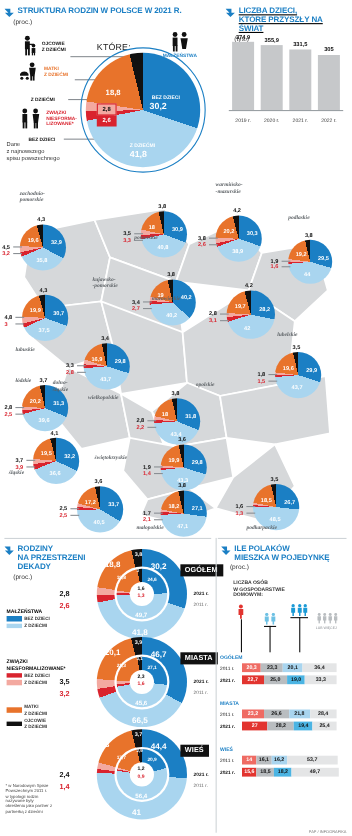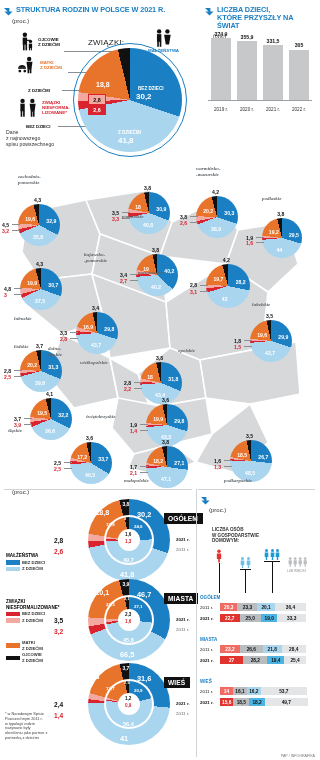--- a/index.html
+++ b/index.html
@@ -38,21 +38,21 @@
   .side-lbl.blue { color:#1b7fc4; }
   .leader { position:absolute; background:#8a8f94; height:0.5px; }
 
   .note {
     position:absolute; left:6px; top:129px;
     font-size:5.2px; color:#333; line-height:6.2px;
   }
 
   
   #p2 { left:200px; top:0; width:119px; height:155px; }
-  #p2 .hdr { padding:6px 20px 0 5px; }
+  #p2 .hdr { padding:6px 20px 0 5px;text-decoration:underline; }
   #p2 .sub { margin-left:13px; }
   .bars { position:absolute; left:8px; top:34px; width:104px; height:80px; }
   .bar-col { position:absolute; bottom:14px; width:20px; background:#c6c8ca; }
   .bar-val {
     position:absolute; font-size:5.2px; font-weight:bold; color:#111;
     text-align:center; width:26px;
   }
   .bar-yr {
     position:absolute; bottom:2px; font-size:4.6px; color:#333;
     text-align:center; width:26px;
@@ -121,21 +121,21 @@
 
 <div class="panel" id="p1">
   <div class="hdr">
     <svg class="hdr-arrow" viewBox="0 0 10 10">
       <path d="M0 1 L6 1 L6 5 L9.5 5 L5 9.5 L0.5 5 L4 5 Z" fill="#1b7fc4"></path>
     </svg>
     <div class="hdr-title">STRUKTURA RODZIN W POLSCE W 2021 R.</div>
   </div>
   <div class="sub">(proc.)</div>
 
-  <div class="ogolem-lbl">ZWIĄZKI:</div>
+  <div class="ogolem-lbl">KTÓRE:</div>
 
   <svg style="position:absolute;left:152px;top:28px;width:22px;height:20px" viewBox="0 0 40 36">
     <circle cx="13" cy="6" r="4" fill="#111"></circle>
       <rect x="9" y="11" width="8" height="14" fill="#111"></rect>
     <rect x="9.5" y="24" width="3" height="10" fill="#111"></rect>
       <rect x="14" y="24" width="3" height="10" fill="#111"></rect>
     <circle cx="28" cy="6" r="4" fill="#111"></circle>
       <path d="M22 12 L34 12 L31 30 L25 30 Z" fill="#111"></path>
   </svg>
   <div class="side-lbl blue" style="left:148px;top:48px;width:46px;">MAŁŻEŃSTWA</div>
@@ -455,20 +455,28 @@
         <div class="val r" style="left:-16px;top:23.520000000000003px;">1,3</div>
         <div class="lead" style="left:-6px;top:20.16px;width:8px;"></div>
         <div class="lead" style="left:-6px;top:25.62px;width:8px;"></div>
       </div>
       <div class="voiv-name" style="left:224px;top:326px;white-space:pre-line;">podkarpackie</div>
     </div>
 </div>
 
 <div class="panel" id="p4">
   <div class="divider" style="left:4px;top:2px;width:188px;height:0.8px;background:#cfd4d8;"></div>
+  <div class="hdr">
+    <svg class="hdr-arrow" viewBox="0 0 10 10">
+      <path d="M0 1 L6 1 L6 5 L9.5 5 L5 9.5 L0.5 5 L4 5 Z" fill="#1b7fc4"></path>
+    </svg>
+    <div class="hdr-title" style="white-space:pre-line;">RODZINY
+NA PRZESTRZENI
+DEKADY</div>
+  </div>
   <div class="sub">(proc.)</div>
 
   <div class="legend-blk" style="left:6px;top:66px;">
     <div>MAŁŻEŃSTWA</div>
     <div class="legend-row">
         <span class="sw" style="background:#1b7fc4"></span>
         <span class="legend-sm">BEZ DZIECI</span>
       </div>
     <div class="legend-row">
         <span class="sw" style="background:#a9d5ef"></span>
@@ -543,21 +551,21 @@
       <div class="ring-tag" style="left:164px;top:106px;">MIASTA</div>
       <div class="ring-val" style="left:54px;top:129.72px;color:#111;font-size:6.6px;">3,5</div>
       <div class="ring-val" style="left:54px;top:141.2px;color:#d9232e;font-size:6.6px;">3,2</div>
       <div class="yr-lbl b" style="left:176px;top:129.72px;">2021 r.</div>
       <div class="yr-lbl" style="left:176px;top:140.38px;color:#666;">2011 r.</div>
       <div class="ring-wrap" style="left:88px;top:176px;width:82px;height:82px;">
         <div style="position:absolute;inset:0;border-radius:50%;background:conic-gradient(#1b7fc4 0.00deg 95.14deg,#a9d5ef 95.14deg 271.71deg,#d9232e 271.71deg 276.76deg,#f3a9a0 276.76deg 285.41deg,#e8732b 285.41deg 346.67deg,#111111 346.67deg 360.00deg);"></div>
         <div style="position:absolute;inset:16px;border-radius:50%;background:#fff;"></div>
         <div style="position:absolute;inset:18px;border-radius:50%;background:conic-gradient(#1b7fc4 0.00deg 75.24deg,#a9d5ef 75.24deg 278.28deg,#d9232e 278.28deg 281.52deg,#f3a9a0 281.52deg 285.84deg,#e8732b 285.84deg 349.56deg,#111111 349.56deg 360.00deg);"></div>
         <div style="position:absolute;inset:30px;border-radius:50%;background:#fff;"></div>
-        <div class="ring-val" style="left:49px;top:11.48px;color:#fff;font-size:7.4px;">31,6</div>
+        <div class="ring-val" style="left:49px;top:11.48px;color:#fff;font-size:7.4px;">44,4</div>
         <div class="ring-val" style="left:32px;top:70.52px;color:#fff;font-size:7.4px;">41</div>
         <div class="ring-val" style="left:7.38px;top:9.02px;color:#fff;font-size:7.2px;">3</div>
         <div class="ring-val" style="left:34.44px;top:2.46px;color:#fff;font-size:5px;">3,7</div>
         <div class="ring-val" style="left:46px;top:25.419999999999998px;color:#fff;font-size:4.4px;">20,9</div>
         <div class="ring-val" style="left:35px;top:58.22px;color:#fff;font-size:5.6px;">56,4</div>
         <div class="ring-val" style="left:18.04px;top:22.96px;color:#fff;font-size:4.4px;">17,7</div>
         <div class="ring-val" style="left:36.08px;top:17.22px;color:#fff;font-size:4px;">2,9</div>
         <div class="ring-val" style="left:37px;top:33px;color:#111;font-size:4.6px;">1,2</div>
         <div class="ring-val" style="left:37px;top:40px;color:#d9232e;font-size:4.6px;">0,9</div>
       </div>
@@ -575,20 +583,22 @@
 partnerką z dziećmi</div>
 </div>
 
 <div class="panel" id="p5">
   <div class="divider" style="left:2px;top:2px;width:117px;height:0.8px;background:#cfd4d8;"></div>
   <div class="divider" style="left:0px;top:2px;width:0.8px;height:268px;background:#cfd4d8;"></div>
   <div class="hdr">
     <svg class="hdr-arrow" viewBox="0 0 10 10">
       <path d="M0 1 L6 1 L6 5 L9.5 5 L5 9.5 L0.5 5 L4 5 Z" fill="#1b7fc4"></path>
     </svg>
+    <div class="hdr-title" style="white-space:pre-line;">ILE POLAKÓW
+MIESZKA W POJEDYNKĘ</div>
   </div>
   <div class="sub">(proc.)</div>
   <div class="p5-cap" style="white-space:pre-line;">LICZBA OSÓB
 W GOSPODARSTWIE
 DOMOWYM:</div>
 
   <div class="people-grp" style="left:20px;top:62px;">
     <svg width="6" height="14" viewBox="0 0 10 22">
         <circle cx="5" cy="3.2" r="3" fill="#e2342f"></circle>
         <path d="M1.4 7 h7.2 v9 h-2.2 v6 h-2.8 v-6 h-2.2 z" fill="#e2342f"></path>

